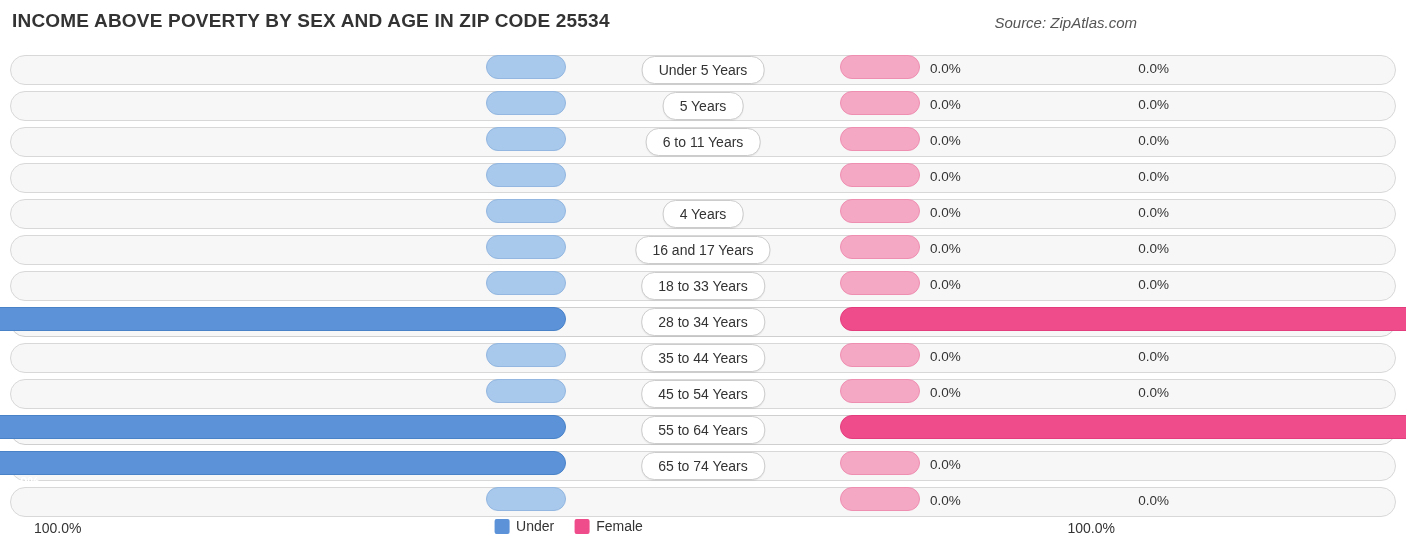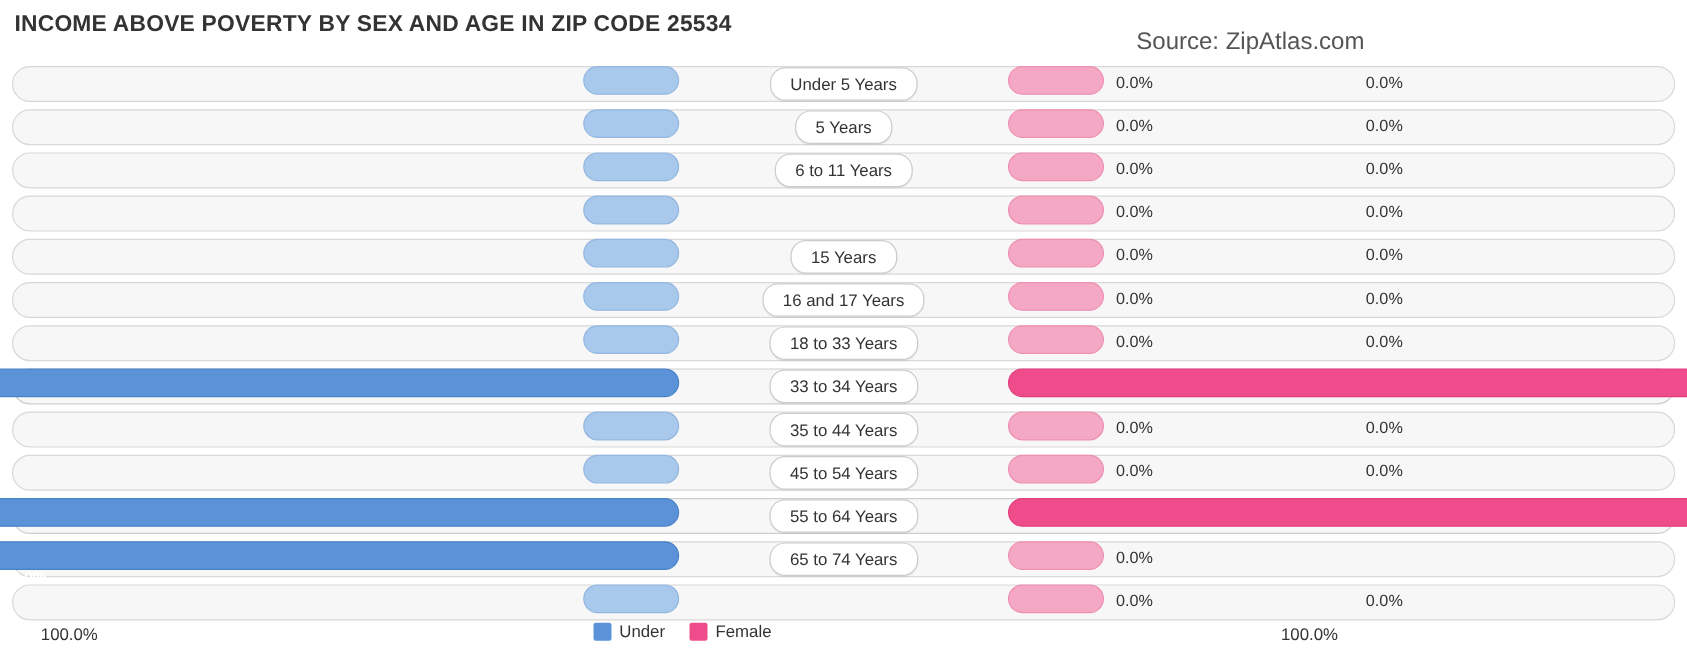--- a/index.html
+++ b/index.html
@@ -23,22 +23,23 @@
     left: 12px;
     top: 10px;
     font-size: 19px;
     font-weight: bold;
     color: #333333;
     letter-spacing: 0.2px;
   }
   .source {
     position: absolute;
     right: 12px;
-    top: 24px;
-    font-size: 20px;
+    top: 14px;
+    font-size: 15px;
+    font-style: italic;
     color: #555555;
   }
   .chart {
     position: absolute;
     left: 10px;
     top: 52px;
     width: 1386px;
     height: 456px;
   }
   .row {
@@ -212,21 +213,21 @@
         <div class="bar female" style="width: 80px; left: 830px;"></div>
         <div class="val male-out" style="right: 227px;">0.0%</div>
         <div class="val female-out" style="left: 920px;">0.0%</div>
       </div>
       <div class="row">
         <div class="track"></div>
         <div class="bar male" style="width: 80px; right: 137px; left: 476px;"></div>
         <div class="bar female" style="width: 80px; left: 830px;"></div>
         <div class="val male-out" style="right: 227px;">0.0%</div>
         <div class="val female-out" style="left: 920px;">0.0%</div>
-        <div class="pill">15 Years</div>
+        <div class="pill">4 Years</div>
       </div>
       <div class="row">
         <div class="track"></div>
         <div class="bar male" style="width: 80px; right: 137px; left: 476px;"></div>
         <div class="bar female" style="width: 80px; left: 830px;"></div>
         <div class="val male-out" style="right: 227px;">0.0%</div>
         <div class="val female-out" style="left: 920px;">0.0%</div>
         <div class="pill">16 and 17 Years</div>
       </div>
       <div class="row">
@@ -234,21 +235,21 @@
         <div class="bar male" style="width: 80px; right: 137px; left: 476px;"></div>
         <div class="bar female" style="width: 80px; left: 830px;"></div>
         <div class="val male-out" style="right: 227px;">0.0%</div>
         <div class="val female-out" style="left: 920px;">0.0%</div>
         <div class="pill">18 to 33 Years</div>
       </div>
       <div class="row highlight">
         <div class="track"></div>
         <div class="bar male full" style="width: 668px; right: 137px; left: -112px;"></div>
         <div class="bar female full" style="width: 668px; left: 830px;"></div>
-        <div class="pill">33 to 34 Years</div>
+        <div class="pill">28 to 34 Years</div>
       </div>
       <div class="row">
         <div class="track"></div>
         <div class="bar male" style="width: 80px; right: 137px; left: 476px;"></div>
         <div class="bar female" style="width: 80px; left: 830px;"></div>
         <div class="val male-out" style="right: 227px;">0.0%</div>
         <div class="val female-out" style="left: 920px;">0.0%</div>
         <div class="pill">35 to 44 Years</div>
       </div>
       <div class="row">

